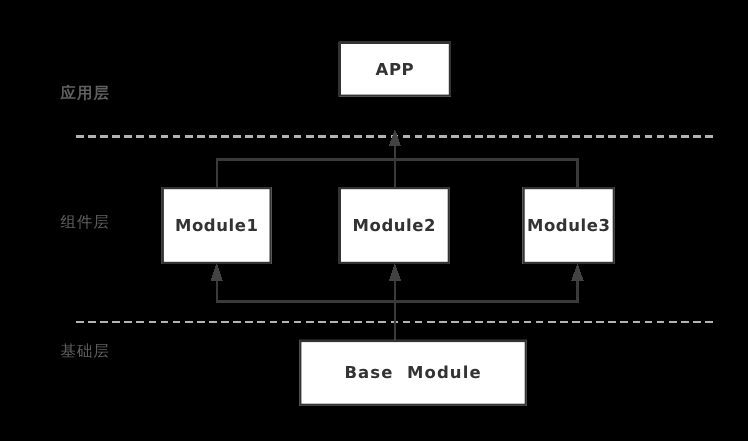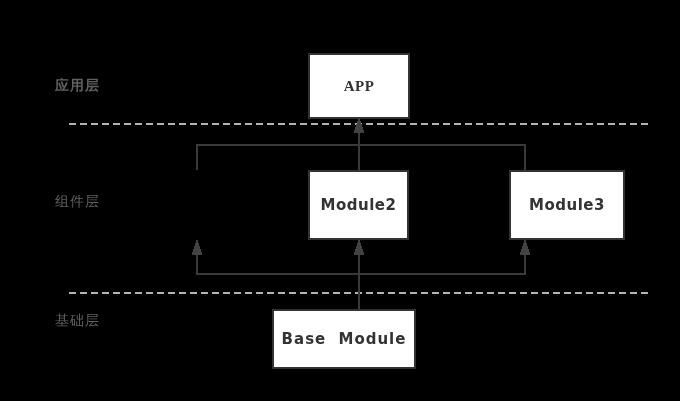--- a/index.html
+++ b/index.html
@@ -39,41 +39,41 @@
   .layer-label {
     position: absolute;
     left: 55px;
     font-size: 14px;
     line-height: 14px;
     color: var(--layer-label, #606060);
     letter-spacing: 1px;
     white-space: nowrap;
   }
   .layer-label.l1 { top: 78px; font-weight: bold; }
-  .layer-label.l2 { top: 195px; font-family: Liberation Mono, monospace; }
+  .layer-label.l2 { top: 195px; }
   .layer-label.l3 { top: 313px; }
   .node {
     position: absolute;
     box-sizing: border-box;
     background: var(--box-fill, #ffffff);
     border: 2px solid var(--box-border, #333333);
     display: flex;
     align-items: center;
     justify-content: center;
     font-weight: bold;
     font-size: 15px;
     color: var(--box-text, #333333);
     letter-spacing: 0.5px;
     white-space: nowrap;
   }
-  .node.app     { left: 308px; top: 53px;  width: 102px; height: 66px; font-family: Liberation Serif, serif; }
+  .node.app     { left: 308px; top: 38px;  width: 102px; height: 50px; }
   .node.m1      { left: 147px; top: 170px; width: 100px; height: 70px; }
   .node.m2      { left: 308px; top: 170px; width: 101px; height: 70px; }
-  .node.m3      { left: 475px; top: 170px; width: 116px; height: 70px; margin-left: 34px; }
-  .node.base    { left: 272px; top: 309px; width: 144px; height: 60px; word-spacing: 6px; letter-spacing: 1px; text-align: center; }
+  .node.m3      { left: 475px; top: 170px; width: 84px; height: 70px; }
+  .node.base    { left: 272px; top: 309px; width: 207px; height: 60px; word-spacing: 6px; letter-spacing: 1px; text-align: center; }
 </style>
 </head>
 <body>
 
 <div class="canvas">
 
   <svg class="connector-layer" width="680" height="401" viewBox="0 0 680 401" shape-rendering="crispEdges">
 
     <line class="divider" x1="69" y1="124" x2="648" y2="124"></line>
     <line class="divider" x1="69" y1="293" x2="648" y2="293"></line>
@@ -89,20 +89,23 @@
     <polygon class="arrow" points="525,239 519.5,255 530.5,255"></polygon>
   </svg>
 
   <div class="layer-label l1">应用层</div>
   <div class="layer-label l2">组件层</div>
   <div class="layer-label l3">基础层</div>
 
   <div class="node app">
     <span>APP</span>
   </div>
+  <div class="node m1">
+    <span>Module1</span>
+  </div>
   <div class="node m2">
     <span>Module2</span>
   </div>
   <div class="node m3">
     <span>Module3</span>
   </div>
   <div class="node base">
     <span>Base Module</span>
   </div>
 

